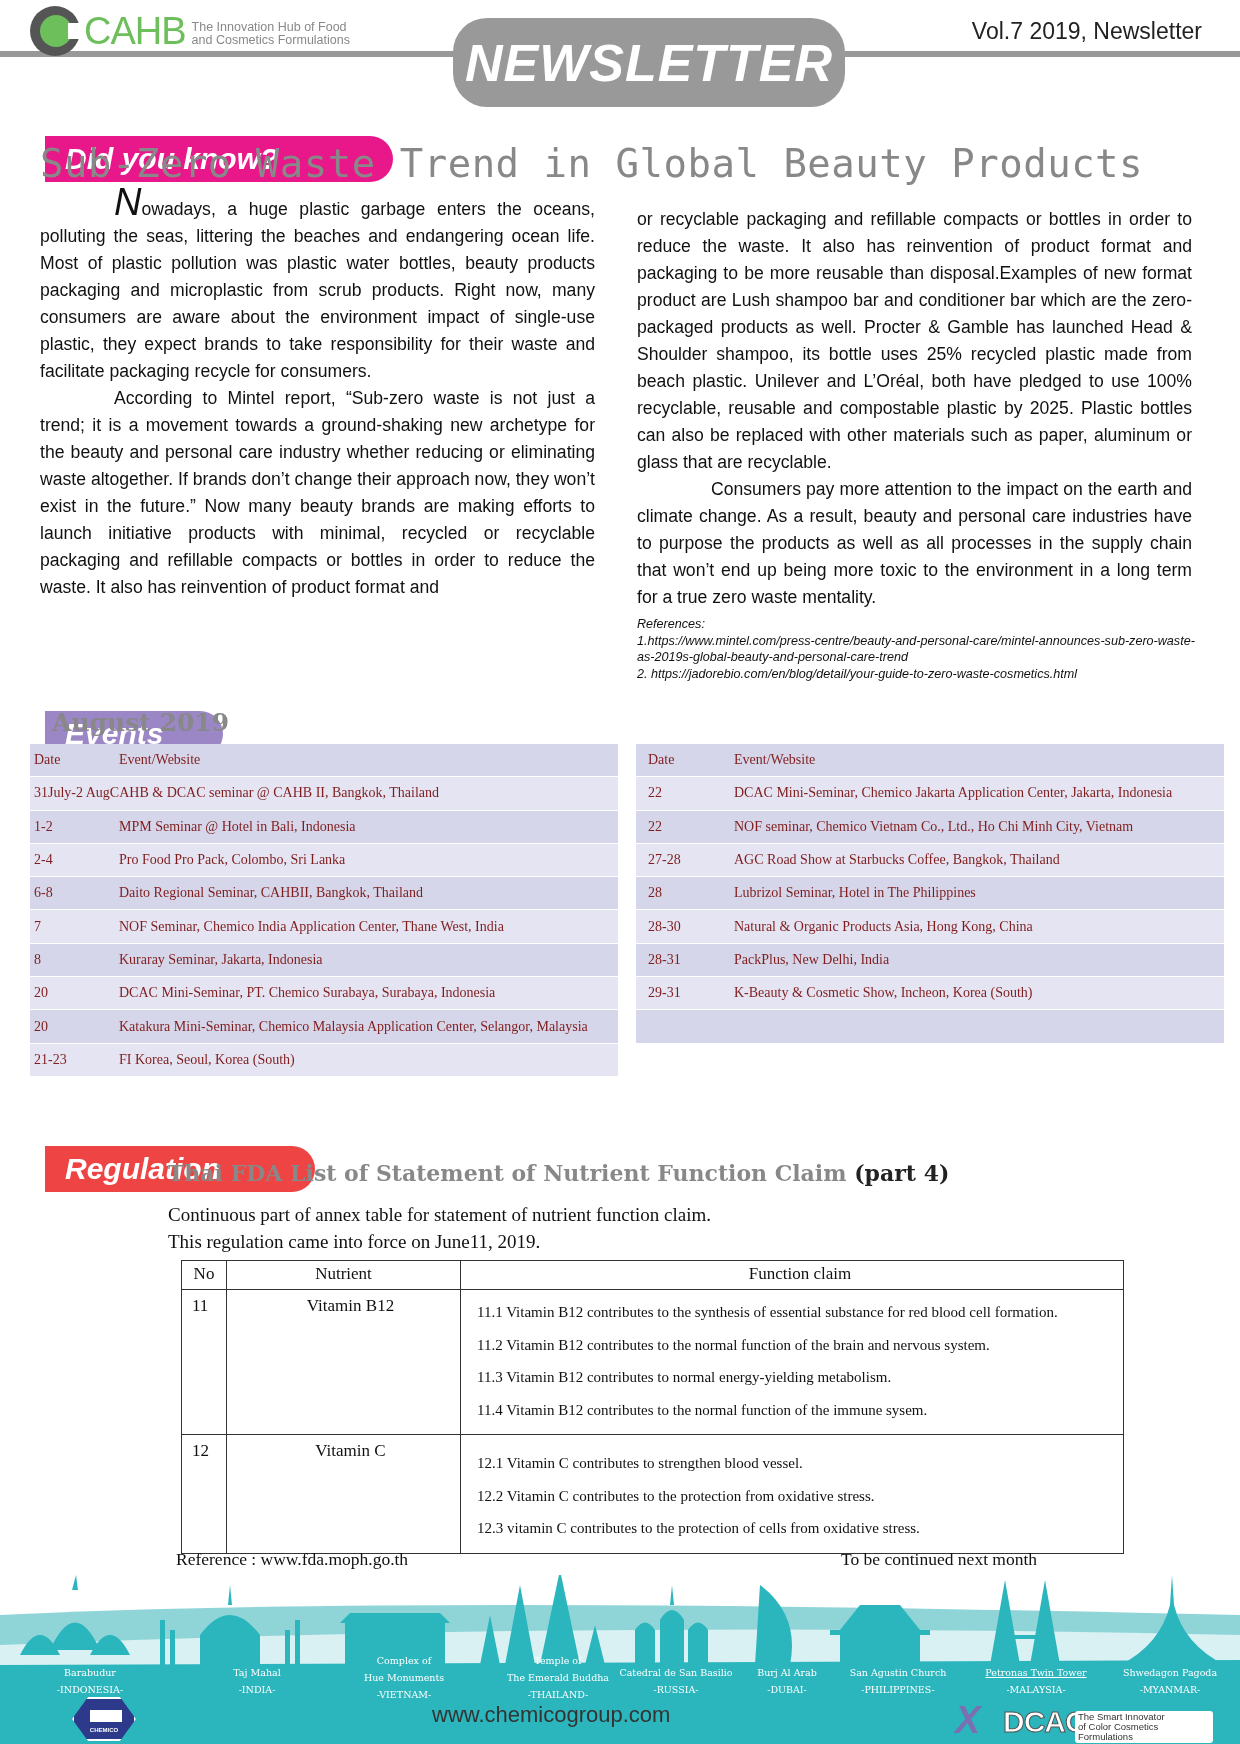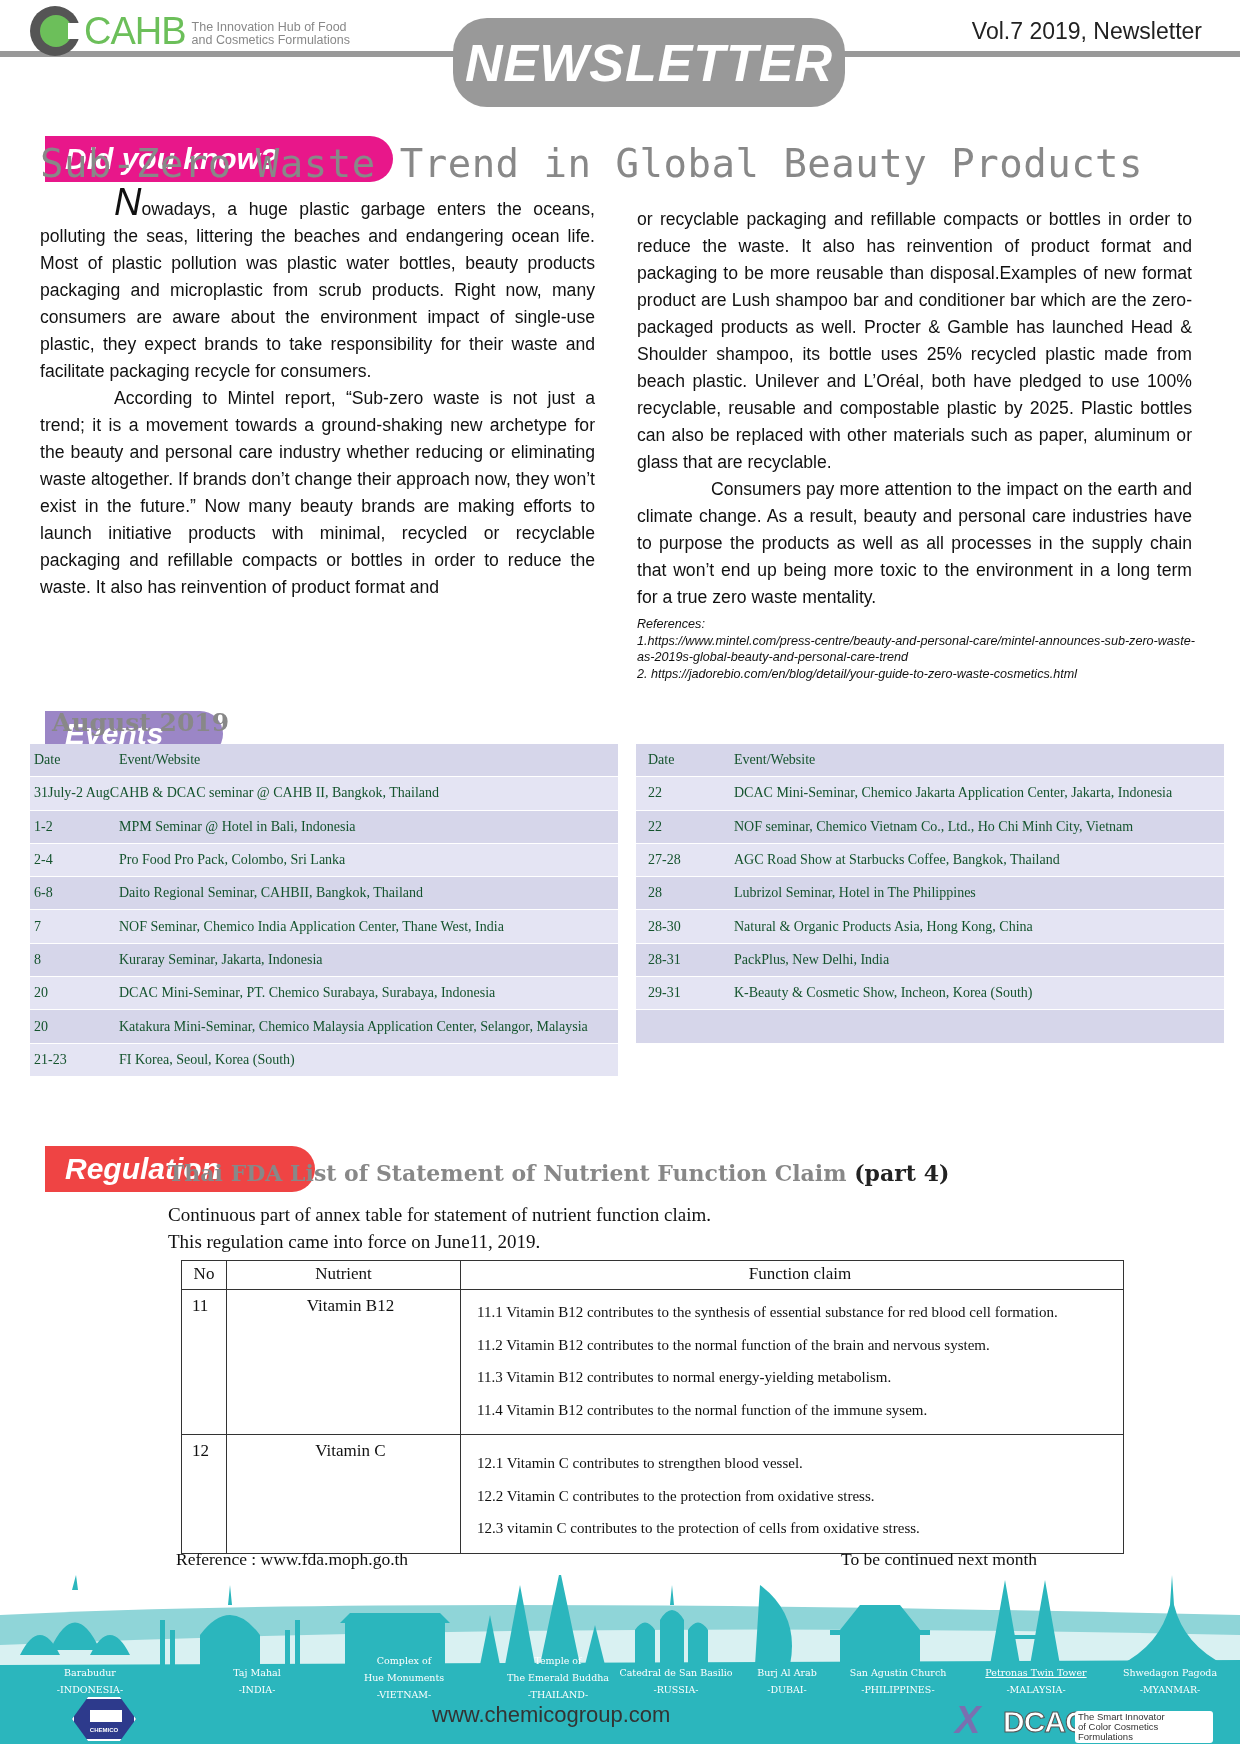--- a/index.html
+++ b/index.html
@@ -32,21 +32,21 @@
   .col-left { left: 40px; top: 192px; width: 555px; }
   .col-right { left: 637px; top: 206px; width: 555px; }
   .col p { margin: 0; }
   .indent { text-indent: 74px; }
   .dropcap { font-size: 38px; font-style: italic; line-height: 20px; }
   .refs { position: absolute; left: 637px; top: 616px; width: 560px; font-size: 12.6px; font-style: italic; line-height: 16.5px; color: #111; }
 
   .month { position: absolute; left: 52px; top: 708px; font-family: "DejaVu Serif", serif; font-weight: bold; font-size: 25px; color: #888; }
 
   
-  .evt { position: absolute; top: 744px; width: 588px; font-family: "Liberation Serif", serif; font-size: 14px; color: #14532d; }
+  .evt { position: absolute; top: 744px; width: 588px; font-family: "Liberation Serif", serif; font-size: 14px; color: #7f1d1d; }
   .evt-left { left: 30px; }
   .evt-right { left: 636px; width: 588px; }
   .evt .row { display: flex; align-items: center; height: 33.3px; border-bottom: 1px solid #fff; }
   .evt .row:nth-child(odd) { background: #d6d6ea; }
   .evt .row:nth-child(even) { background: #e4e4f3; }
   .evt .d { width: 89px; padding-left: 4px; white-space: nowrap; }
   .evt-right .d { width: 98px; padding-left: 12px; }
   .evt .e { white-space: nowrap; }
   .evt-left .row.first .d { width: auto; }
 

